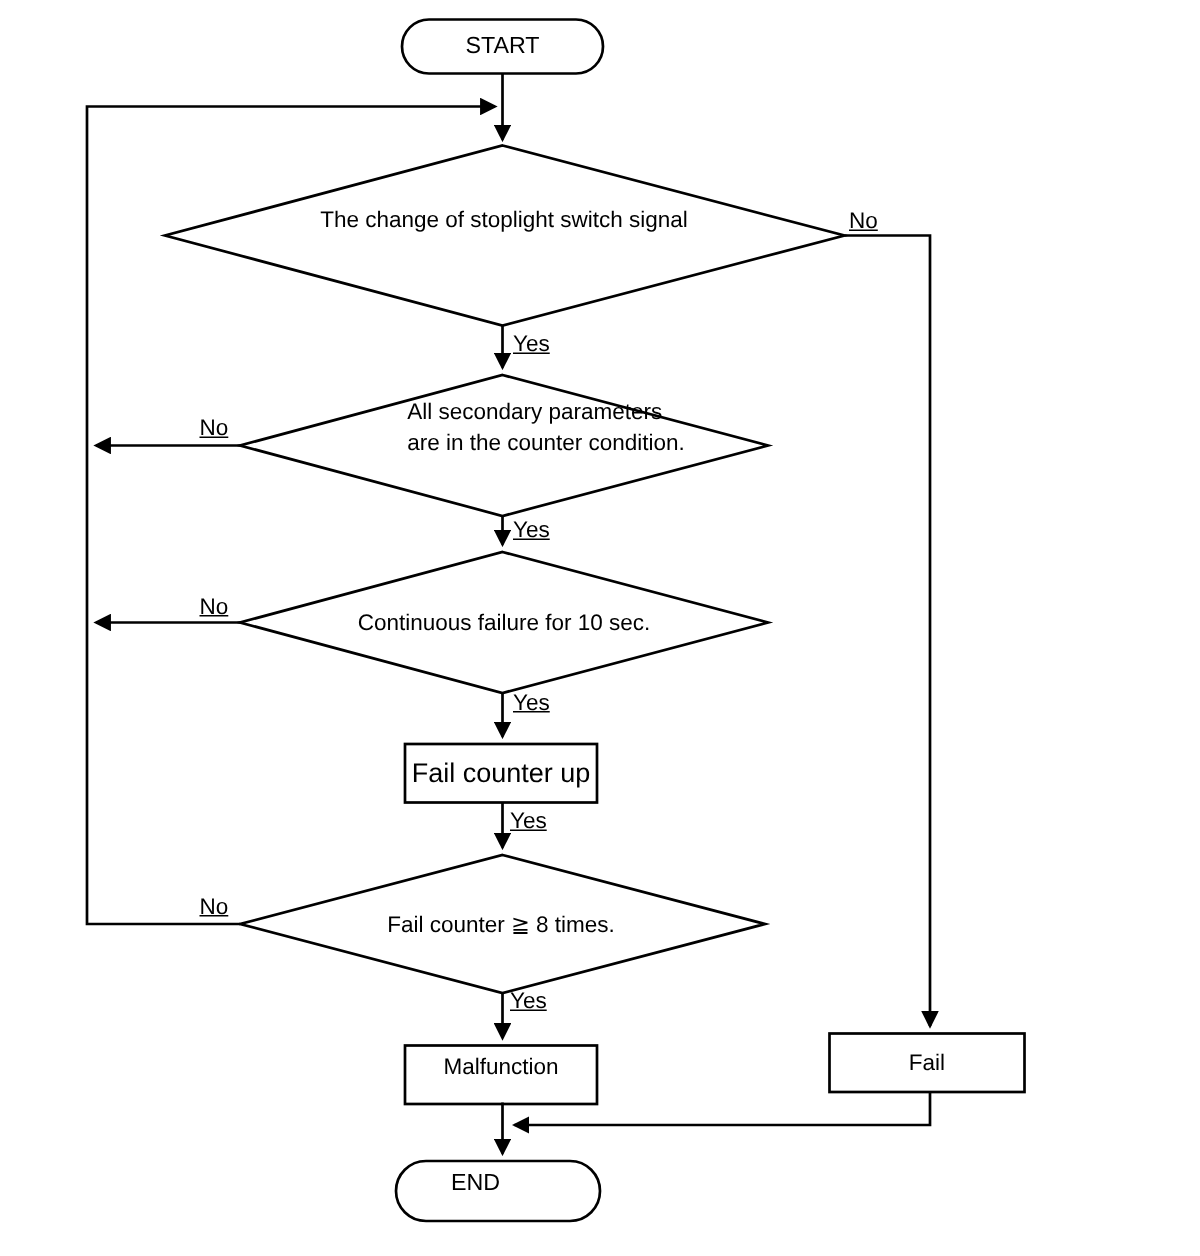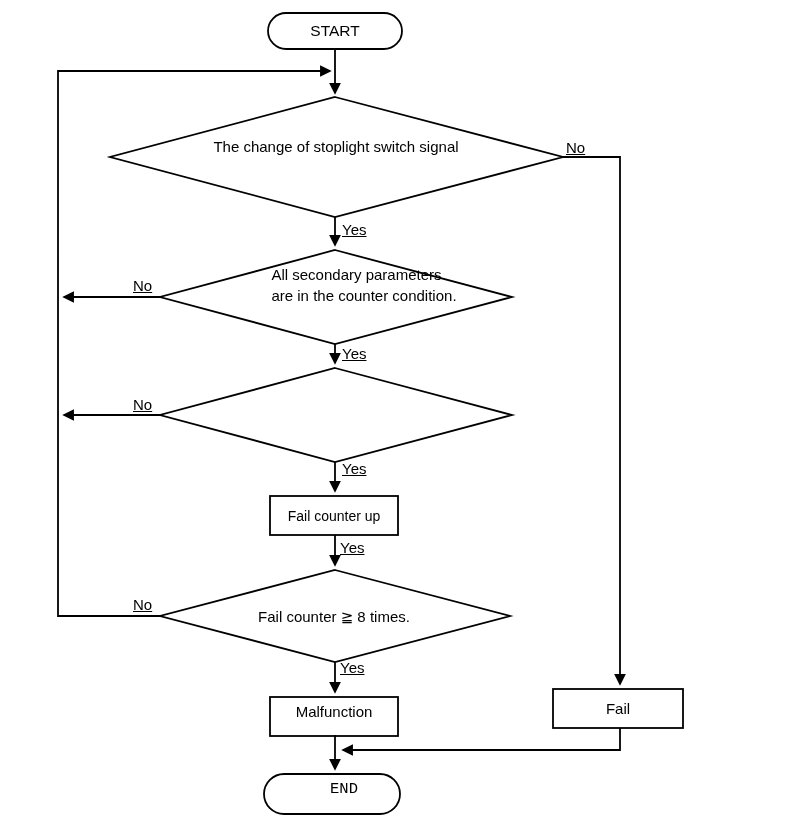--- a/index.html
+++ b/index.html
@@ -47,39 +47,42 @@
       <polygon points="335,368 512,415 335,462 160,415"></polygon>
       <rect x="270" y="496" width="128" height="39"></rect>
       <polygon points="335,570 510,616 335,662 160,616"></polygon>
       <rect x="270" y="697" width="128" height="39"></rect>
       <rect x="553" y="689" width="130" height="39"></rect>
       <rect x="264" y="774" width="136" height="40" rx="20" ry="20"></rect>
     </g>
   </svg>
 
   <div class="node-lbl" style="left:268px;top:13px;width:134px;height:36px;">START</div>
-  <div class="node-lbl" style="left:276px;top:774px;width:136px;height:30px;font-family:Liberation Mono, monospace;">END</div>
+  <div class="node-lbl" style="left:249px;top:774px;width:136px;height:30px;">END</div>
 
   <div class="lbl ctr" style="left:336px;top:136px;">
     <div>The change of stoplight switch signal</div>
   </div>
   <div class="lbl branch" style="left:566px;top:137px;">No</div>
   <div class="lbl branch" style="left:342px;top:219px;">Yes</div>
 
   <div class="lbl ctr" style="left:336px;top:264px;margin-left:28px;">
     <div>All secondary parameters</div>
     <div>are in the counter condition.</div>
   </div>
   <div class="lbl branch" style="left:133px;top:275px;">No</div>
   <div class="lbl branch" style="left:342px;top:343px;">Yes</div>
 
+  <div class="lbl ctr" style="left:336px;top:405px;">
+    <div>Continuous failure for 10 sec.</div>
+  </div>
   <div class="lbl branch" style="left:133px;top:394px;">No</div>
   <div class="lbl branch" style="left:342px;top:458px;">Yes</div>
 
-  <div class="node-lbl" style="left:270px;top:496px;width:128px;height:39px;font-size:14px;">Fail counter up</div>
+  <div class="node-lbl" style="left:270px;top:496px;width:128px;height:39px;font-size:18px;">Fail counter up</div>
   <div class="lbl branch" style="left:340px;top:537px;">Yes</div>
 
   <div class="lbl ctr" style="left:334px;top:606px;">
     <div>Fail counter ≧ 8 times.</div>
   </div>
   <div class="lbl branch" style="left:133px;top:594px;">No</div>
   <div class="lbl branch" style="left:340px;top:657px;">Yes</div>
 
   <div class="node-lbl" style="left:270px;top:697px;width:128px;height:29px;font-size:15px;">Malfunction</div>
   <div class="node-lbl" style="left:553px;top:689px;width:130px;height:39px;font-size:15px;">Fail</div>

